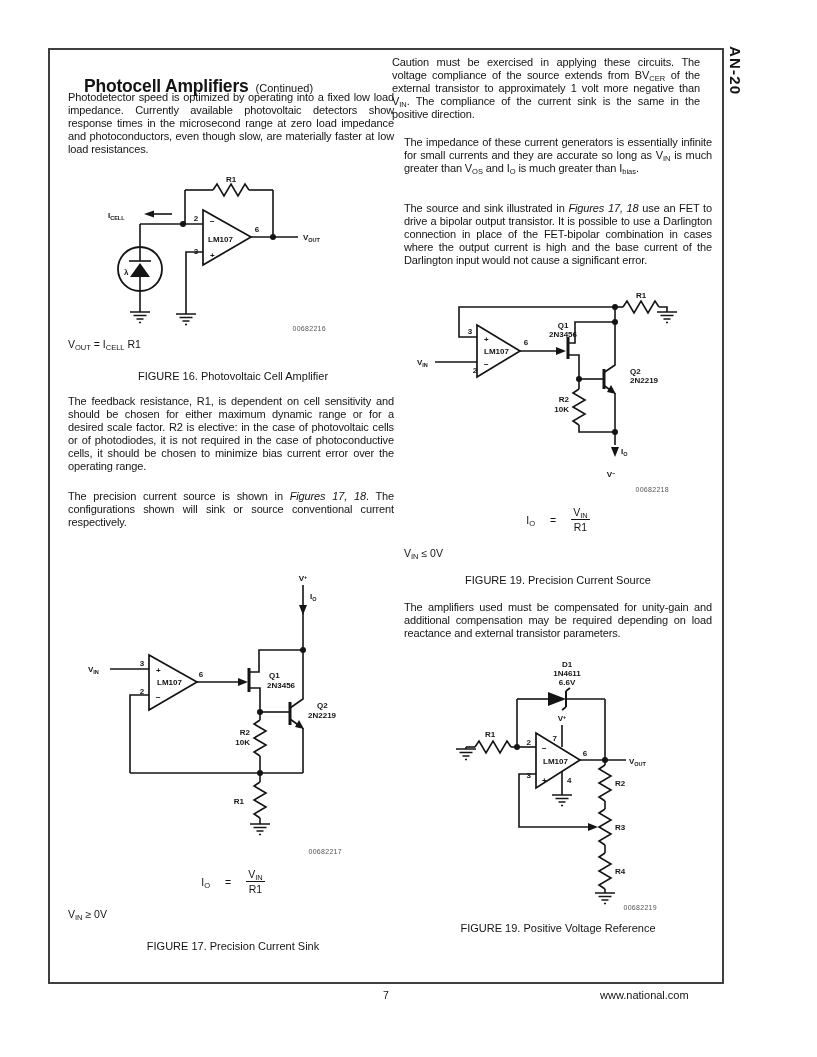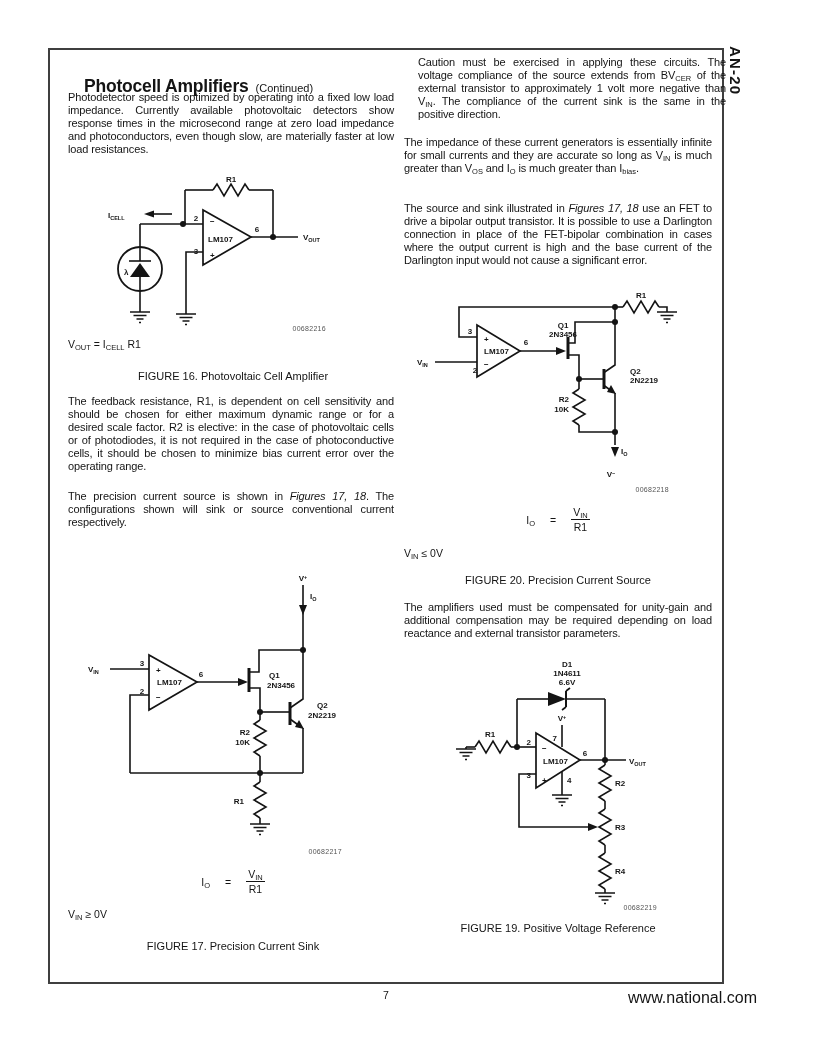--- a/index.html
+++ b/index.html
@@ -22,21 +22,21 @@
   .condition { font-size:10.5px; }
   .formula { display:flex; justify-content:center; align-items:center; gap:15px; font-size:10.5px; }
   .fraction { display:inline-block; text-align:center; }
   .fr-num { display:block; border-bottom:1.2px solid #141414; padding:0 2px 1px; }
   .fr-den { display:block; padding-top:1px; }
   .side-tab {
     position:absolute; left:727px; top:46px; font-size:15px; font-weight:bold;
     writing-mode:vertical-rl; letter-spacing:1.2px; white-space:nowrap;
   }
   .footer-page { position:absolute; left:48px; top:989px; width:676px; text-align:center; font-size:10.5px; }
-  .footer-site { position:absolute; left:600px; top:989px; width:157px; text-align:right; font-size:16px; }
+  .footer-site { position:absolute; left:600px; top:989px; width:157px; font-size:11px; }
   
   svg.schematic { position:absolute; overflow:visible; }
   svg.schematic text { font-family:"Liberation Sans",sans-serif; font-size:8px; font-weight:bold; fill:#141414; }
   svg.schematic .mid { text-anchor:middle; }
   svg.schematic .end { text-anchor:end; }
   svg.schematic .code { font-size:7px; font-weight:normal; fill:#555; letter-spacing:.3px; }
   svg.schematic tspan.ts { font-size:5.5px; }
   .wire path, .wire line { stroke:#141414; stroke-width:1.6; fill:none; }
   .bar { stroke:#141414; stroke-width:3; }
   .dot { fill:#141414; stroke:none; }
@@ -174,21 +174,21 @@
         <span class="fr-den">R1</span>
       </span>
   </div>
 
   <div class="condition abs" style="left:18px; top:858px;">
     <span>V</span><sub>IN</sub><span> ≥ 0V</span>
   </div>
 
   <div class="figcaption abs" style="left:18px; top:890px; width:330px;">FIGURE 17. Precision Current Sink</div>
 
-  <p class="body-text abs" style="left:368px; top:6px; width:308px;">
+  <p class="body-text abs" style="left:342px; top:6px; width:308px;">
     <span>Caution must be exercised in applying these circuits. The voltage compliance of the source extends from BV</span><sub>CER</sub><span> of the external transistor to approximately 1 volt more negative than V</span><sub>IN</sub><span>. The compliance of the current sink is the same in the positive direction.</span>
   </p>
 
   <p class="body-text abs" style="left:354px; top:86px; width:308px;">
     <span>The impedance of these current generators is essentially infinite for small currents and they are accurate so long as V</span><sub>IN</sub><span> is much greater than V</span><sub>OS</sub><span> and I</span><sub>O</sub><span> is much greater than I</span><sub>bias</sub><span>.</span>
   </p>
 
   <p class="body-text abs" style="left:354px; top:152px; width:308px;">
     <span>The source and sink illustrated in </span><i>Figures 17, 18</i><span> use an FET to drive a bipolar output transistor. It is possible to use a Darlington connection in place of the FET-bipolar combination in cases where the output current is high and the base current of the Darlington input would not cause a significant error.</span>
   </p>
@@ -249,21 +249,21 @@
     <span class="fraction">
         <span class="fr-num"><span>V</span><sub>IN</sub></span>
         <span class="fr-den">R1</span>
       </span>
   </div>
 
   <div class="condition abs" style="left:354px; top:497px;">
     <span>V</span><sub>IN</sub><span> ≤ 0V</span>
   </div>
 
-  <div class="figcaption abs" style="left:354px; top:524px; width:308px;">FIGURE 20. Precision Current Source</div>
+  <div class="figcaption abs" style="left:354px; top:524px; width:308px;">FIGURE 19. Precision Current Source</div>
 
   <p class="body-text abs" style="left:354px; top:551px; width:308px;">The amplifiers used must be compensated for unity-gain and additional compensation may be required depending on load reactance and external transistor parameters.</p>
 
   <svg class="schematic" style="left:382px; top:607px;" width="240" height="260" viewBox="0 0 240 260">
     <g class="wire">
       <path d="M85,42 H116"></path>
       <path d="M134,42 H173"></path>
       <path d="M85,42 V90"></path>
       <path d="M173,42 V103"></path>
       <path d="M34,90 V92"></path>

